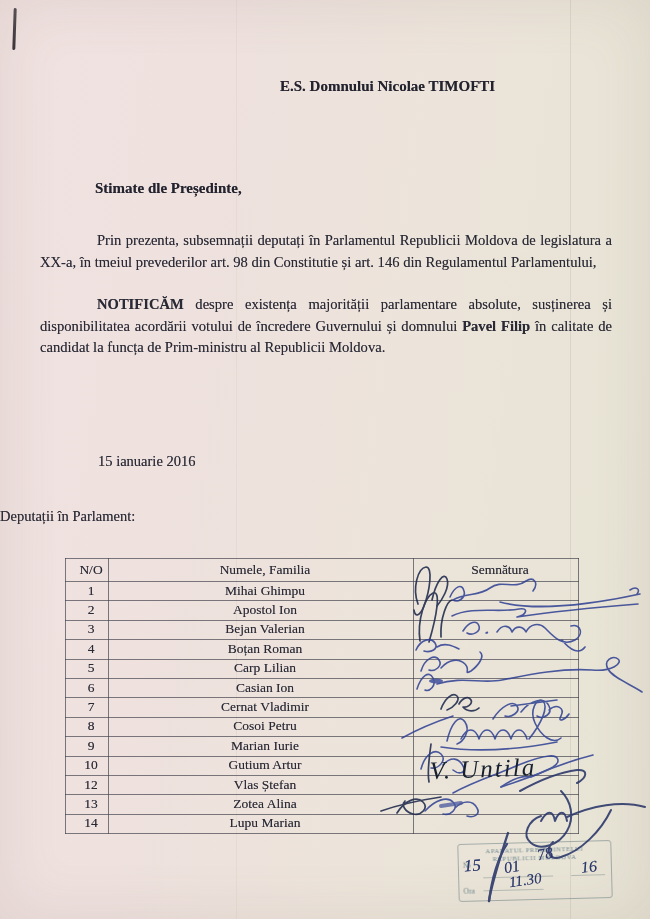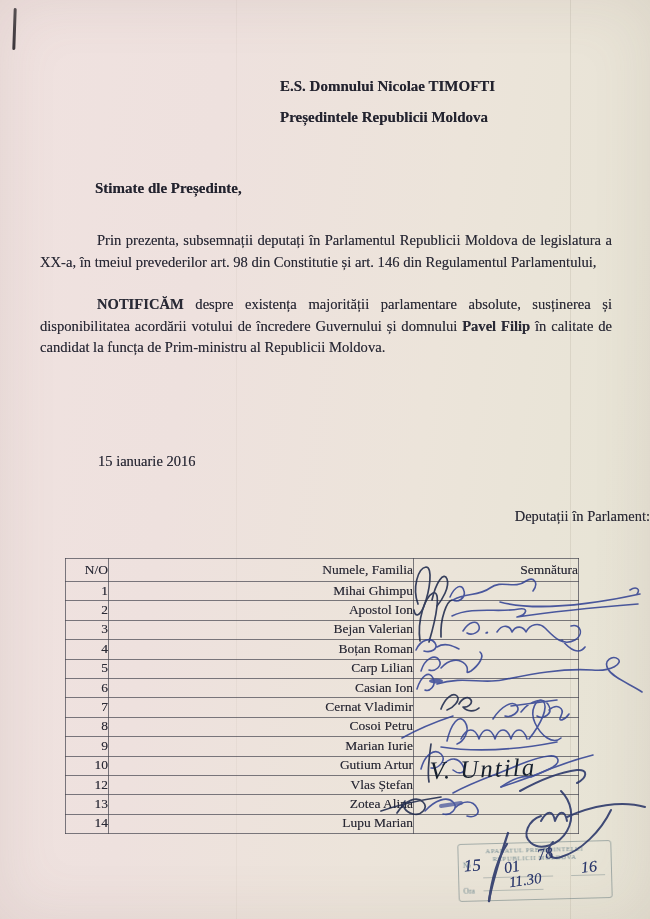--- a/index.html
+++ b/index.html
@@ -13,27 +13,27 @@
         background:rgba(150,138,122,0.18);}
   .fold-line2{position:absolute;left:236px;top:0;width:1px;height:100%;
         background:rgba(150,138,122,0.08);}
   .txt{position:absolute;color:#2a2a35;text-shadow:0 0 .5px rgba(40,40,60,.55);}
   .recipient{left:280px;top:71px;font-size:15px;font-weight:bold;line-height:31px;color:#23232e;}
   .salutation{left:95px;top:180px;font-size:15px;font-weight:bold;color:#23232e;}
   .para{left:40px;width:572px;font-size:14.6px;line-height:21.5px;
         text-align:justify;text-indent:57px;}
   .p1{top:230px;} .p2{top:294px;} .p3{top:361px;}
   .date-line{left:98px;top:453px;font-size:14.5px;}
-  .caption{left:0;top:508px;width:650px;text-align:right;font-size:14.5px;}
+  .caption{left:0;top:508px;width:650px;text-align:left;font-size:14.5px;}
   table.deputies{position:absolute;left:65px;top:558px;width:513px;
         border-collapse:collapse;table-layout:fixed;font-size:13.5px;color:#2a2a35;}
   table.deputies col.c-no{width:43px;} table.deputies col.c-name{width:305px;}
   table.deputies col.c-sig{width:165px;}
   table.deputies th,table.deputies td{border:1px solid rgba(70,70,80,.7);
-        font-weight:normal;padding:0 0 1px 8px;text-align:right;
+        font-weight:normal;padding:0 0 1px 8px;text-align:center;
         text-shadow:0 0 .5px rgba(40,40,60,.5);overflow:visible;white-space:nowrap;}
   table.deputies thead th{height:21px;}
   table.deputies td{height:17.4px;}
   th.h-name,th.h-sig{text-align:center;padding-left:0;margin-top:16px;}
   td.c-name-cell{padding-left:12px;margin-top:28px;}
   .sig-overlay{position:absolute;left:0;top:0;pointer-events:none;}
   .pen-mark{position:absolute;left:13px;top:8px;width:3px;height:42px;
         background:linear-gradient(#555053,#39343a);border-radius:2px;transform:rotate(2deg);}
   .stamp{position:absolute;left:458px;top:842px;width:152px;height:56px;
         border:1px solid rgba(105,125,130,.55);border-radius:3px;
@@ -58,21 +58,20 @@
 </head>
 <body>
 
 <div class="page">
   <div class="fold-line"></div>
   <div class="fold-line2"></div>
   <div class="pen-mark"></div>
 
   <div class="txt recipient">
     <div>E.S. Domnului Nicolae TIMOFTI</div>
-    <div>Președintele Republicii Moldova</div>
   </div>
 
   <div class="txt salutation">Stimate dle Președinte,</div>
 
   <div class="txt para p1">Prin prezenta, subsemnații deputați în Parlamentul Republicii Moldova de legislatura a XX-a, în tmeiul prevederilor art. 98 din Constitutie și art. 146 din Regulamentul Parlamentului,</div>
 
   <div class="txt para p2"><b>NOTIFICĂM</b><span> despre existența majorității parlamentare absolute, susținerea și disponibilitatea acordării votului de încredere Guvernului și domnului </span><b>Pavel Filip</b><span> în calitate de candidat la funcța de Prim-ministru al Republicii Moldova.</span></div>
 
 
   <div class="txt date-line">15 ianuarie 2016</div>

